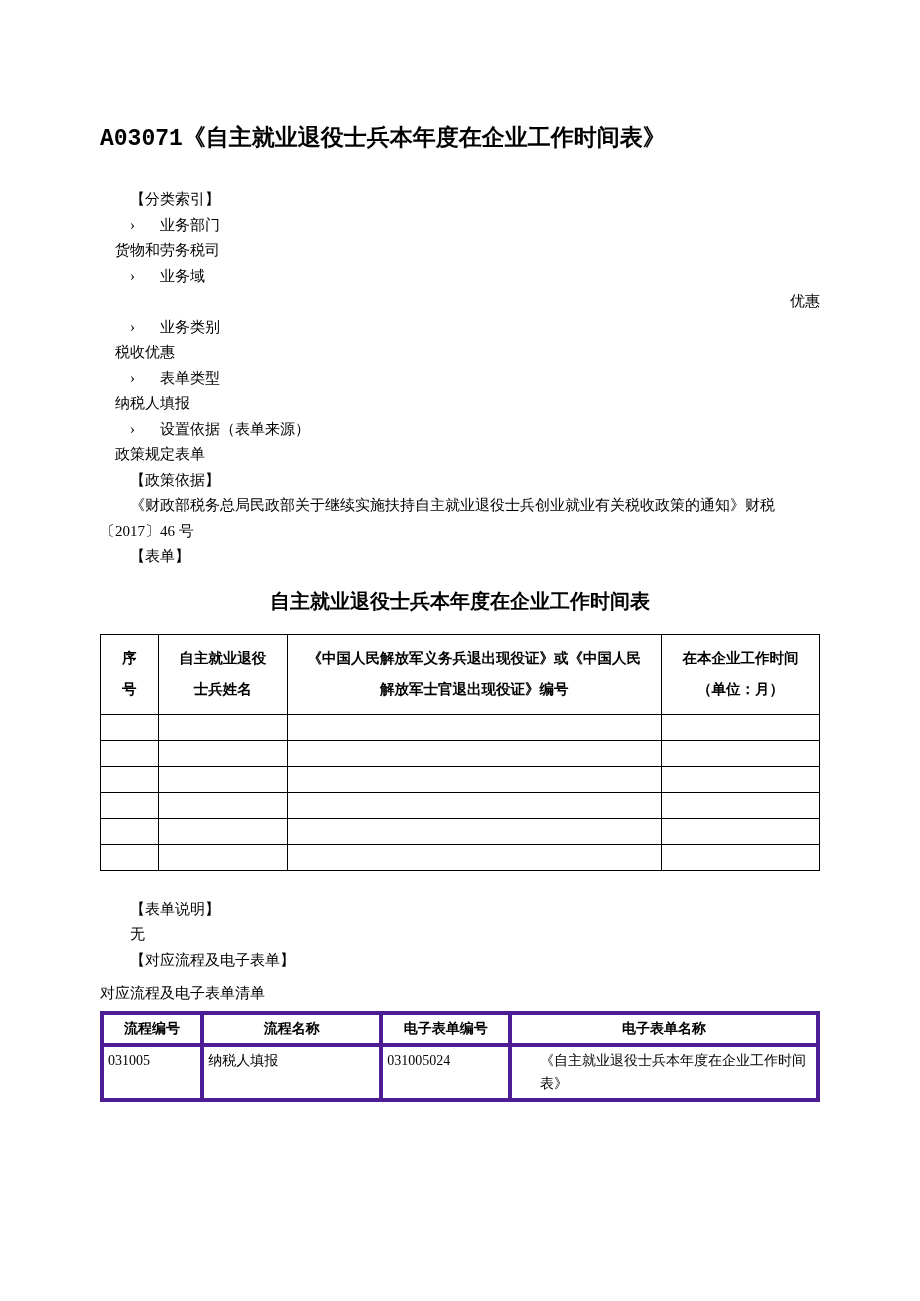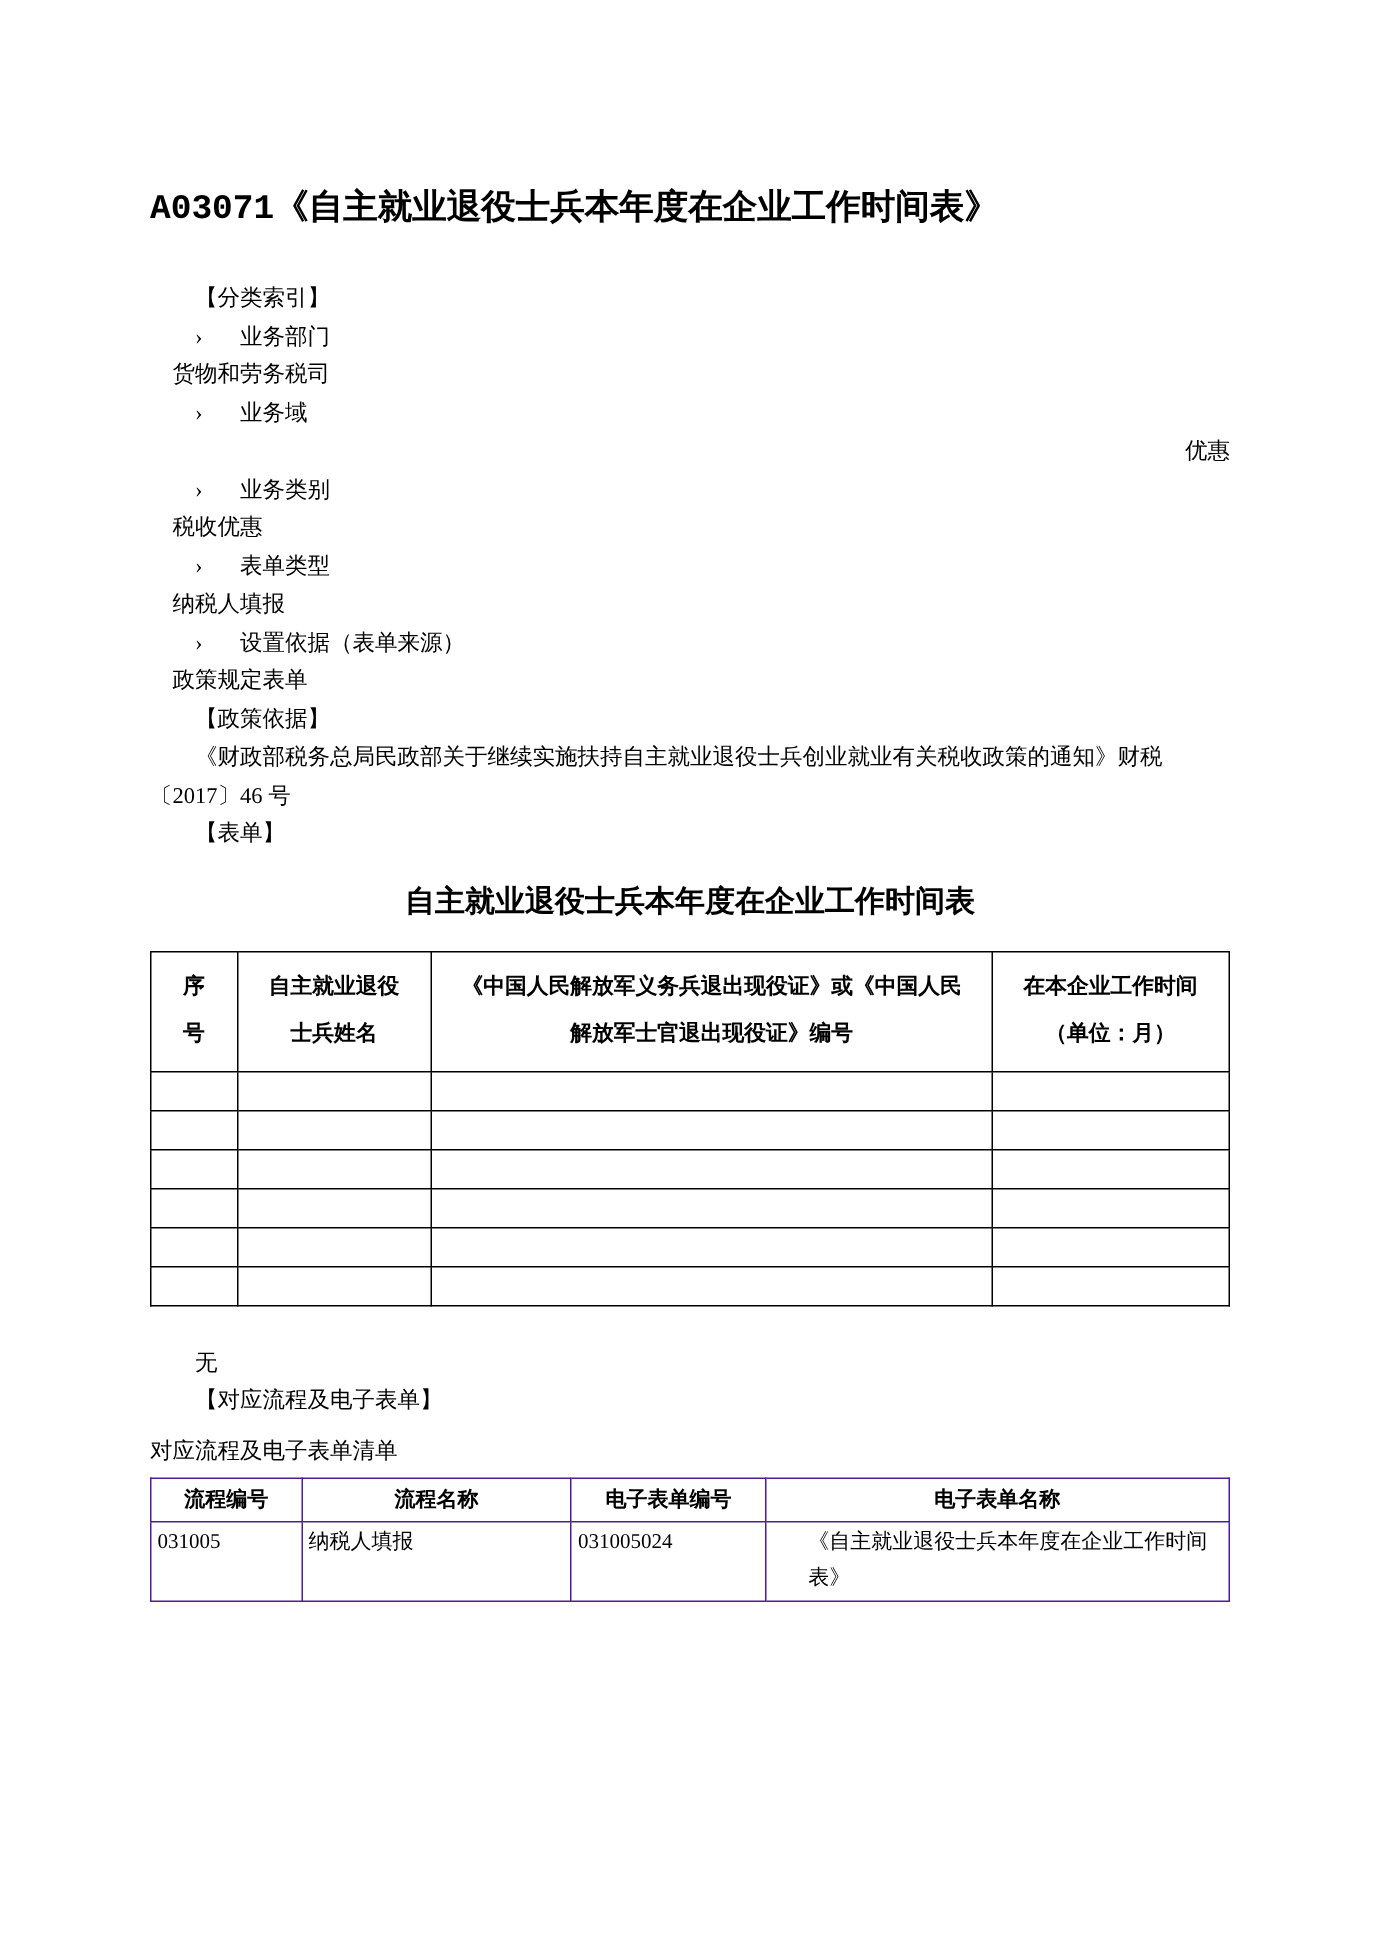--- a/index.html
+++ b/index.html
@@ -76,21 +76,21 @@
     table.main th.col1 { width: 8%; }
     table.main th.col2 { width: 18%; }
     table.main th.col3 { width: 52%; }
     table.main th.col4 { width: 22%; }
     .map-title {
       text-align: left;
       font-size: 15px;
       margin: 8px 0 4px 0;
     }
     table.map th, table.map td {
-      border: 1px solid #4c1d95;
+      border: 4px solid #4c1d95;
       padding: 2px 4px;
       vertical-align: top;
       font-size: 14px;
     }
     table.map th {
       text-align: center;
       font-family: "SimHei", "黑体", sans-serif;
       font-weight: bold;
     }
     table.map td {
@@ -184,20 +184,21 @@
         <td></td>
         <td></td>
         <td></td>
         <td></td>
       </tr>
     </tbody>
 </table>
 
 <br>
 <div class="indent">
+  <div>【表单说明】</div>
   <div>无</div>
   <div>【对应流程及电子表单】</div>
 </div>
 
 <div class="map-title">对应流程及电子表单清单</div>
 
 <table class="map">
   <thead>
     <tr>
       <th class="m1">流程编号</th>

